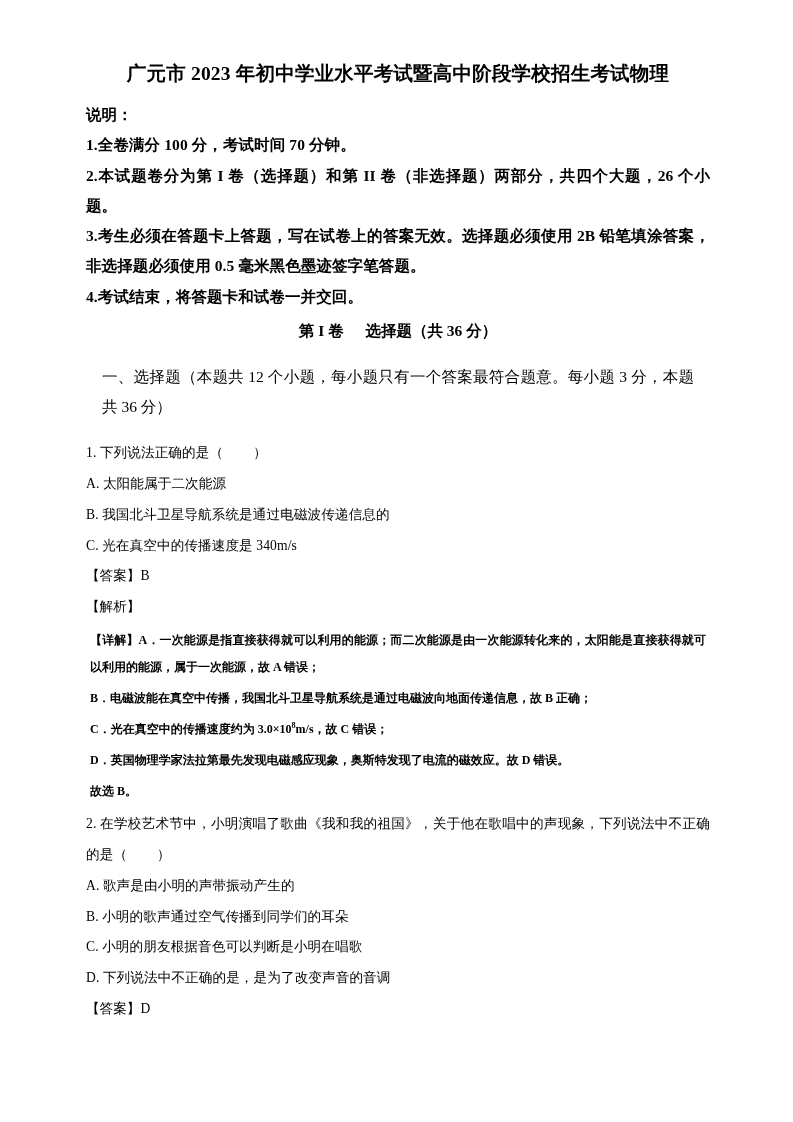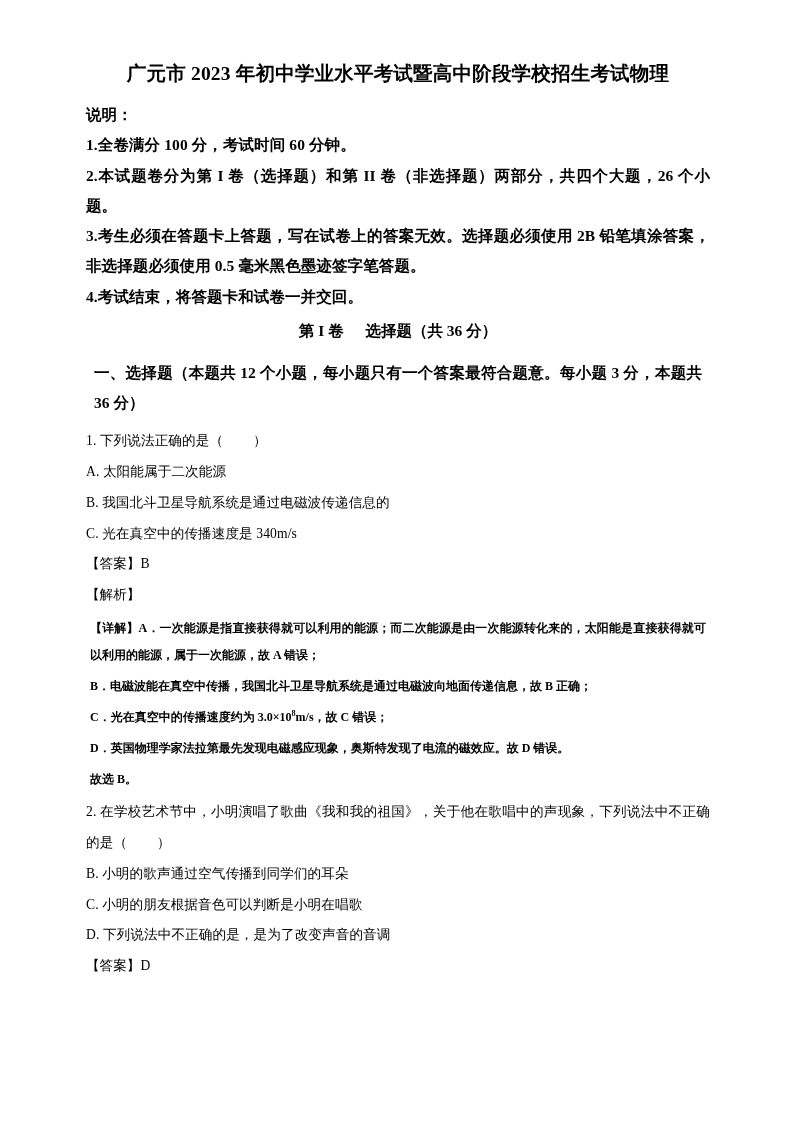--- a/index.html
+++ b/index.html
@@ -63,25 +63,25 @@
     font-weight: bold;
     text-align: center;
     line-height: 1.95;
     margin: 4px 0 12px 0;
   }
   .sec-heading .gap { display: inline-block; width: 14px; }
 
   
   .part-instr {
     font-size: 15.5px;
-    font-weight: bold;
-    line-height: 1.95;
-    text-align: justify;
-    text-justify: inter-ideograph;
-    margin: 8px;
+    font-weight: normal;
+    line-height: 1.95;
+    text-align: justify;
+    text-justify: inter-ideograph;
+    margin: 16px;
   }
 
   
   .qline {
     font-size: 13.6px;
     font-weight: normal;
     line-height: 2.26;
     text-align: justify;
     text-justify: inter-ideograph;
     margin: 0;
@@ -117,21 +117,21 @@
 </head>
 <body>
 
 <div class="page">
   <div class="content">
 
     <h1 class="doc-title">广元市 2023 年初中学业水平考试暨高中阶段学校招生考试物理</h1>
 
     <p class="instr-head">说明：</p>
 
-    <p class="instr">1.全卷满分 100 分，考试时间 60 分钟。</p>
+    <p class="instr">1.全卷满分 100 分，考试时间 70 分钟。</p>
     <p class="instr">2.本试题卷分为第 I 卷（选择题）和第 II 卷（非选择题）两部分，共四个大题，26 个小题。</p>
     <p class="instr">3.考生必须在答题卡上答题，写在试卷上的答案无效。选择题必须使用 2B 铅笔填涂答案，非选择题必须使用 0.5 毫米黑色墨迹签字笔答题。</p>
     <p class="instr">4.考试结束，将答题卡和试卷一并交回。</p>
 
     <p class="sec-heading">
       <span>第 I 卷</span>
       <span class="gap"></span>
       <span>选择题（共 36 分）</span>
     </p>
 
@@ -176,20 +176,24 @@
     <p class="explain">D．英国物理学家法拉第最先发现电磁感应现象，奥斯特发现了电流的磁效应。故 D 错误。</p>
 
     <p class="explain">故选 B。</p>
 
     <p class="qline">
       <span class="qlabel">2.</span>
       <span>在学校艺术节中，小明演唱了歌曲《我和我的祖国》，关于他在歌唱中的声现象，下列说法中不正确的是（</span><span class="blank"></span><span>）</span>
     </p>
 
     <p class="qline">
+      <span>A.</span>
+      <span>歌声是由小明的声带振动产生的</span>
+    </p>
+    <p class="qline">
       <span>B.</span>
       <span>小明的歌声通过空气传播到同学们的耳朵</span>
     </p>
     <p class="qline">
       <span>C.</span>
       <span>小明的朋友根据音色可以判断是小明在唱歌</span>
     </p>
     <p class="qline">
       <span>D.</span>
       <span>下列说法中不正确的是，是为了改变声音的音调</span>

